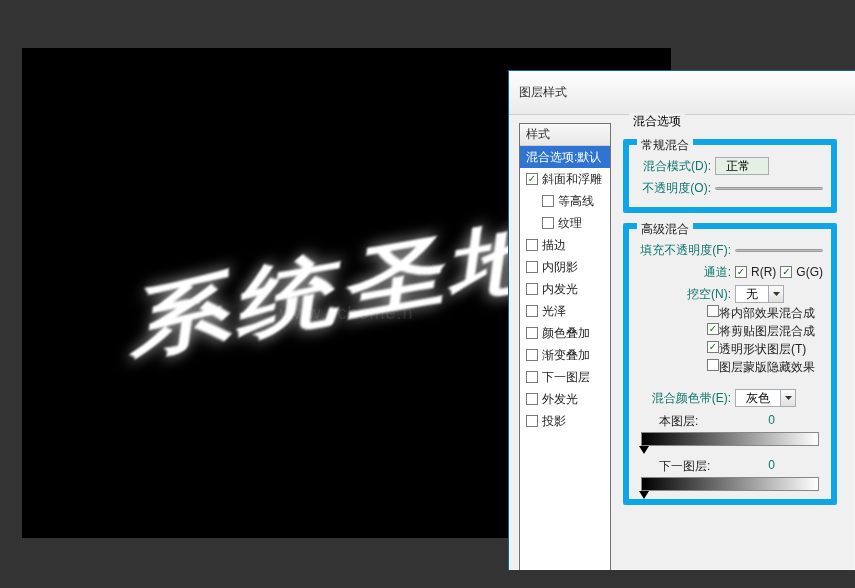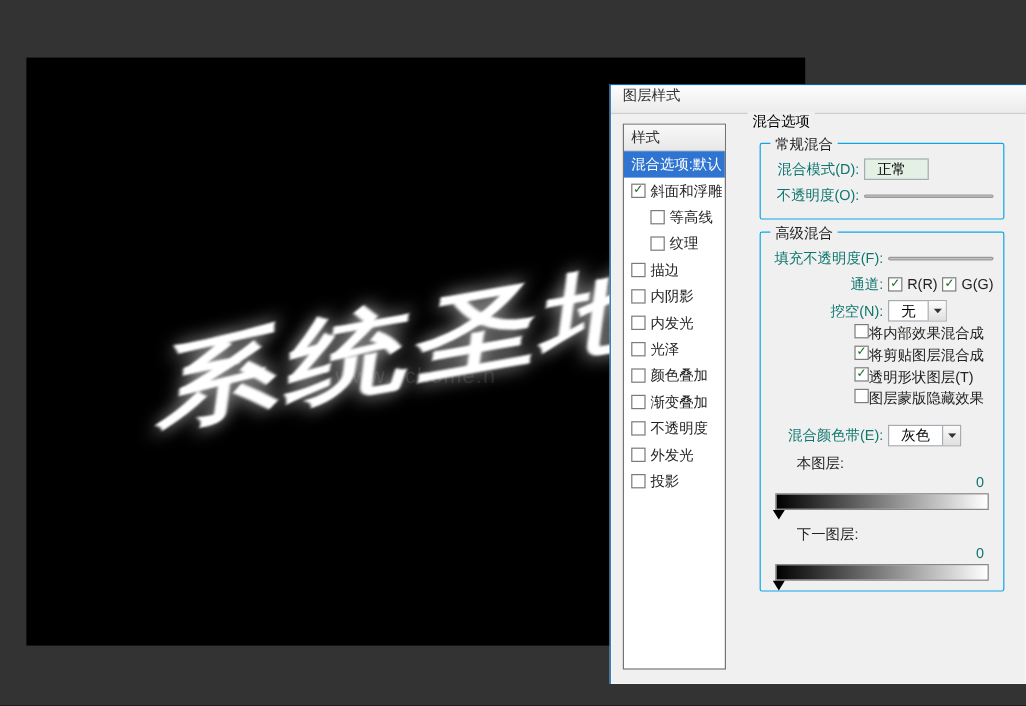--- a/index.html
+++ b/index.html
@@ -3,52 +3,52 @@
 <meta charset="utf-8">
 <style>
   * { box-sizing: border-box; margin: 0; padding: 0; font-family: "Microsoft YaHei", "SimSun", Arial, sans-serif; font-size: 12px; }
   body { background: #333333; width: 855px; height: 588px; overflow: hidden; position: relative; }
   
   .canvas-wrap { position: absolute; left: 22px; top: 48px; width: 649px; height: 490px; background: #000; overflow: hidden; }
   .canvas-text { position: absolute; left: 50%; top: 50%; transform: translate(-50%, -55%) skewY(-10deg) skewX(-8deg) scaleX(1.3); color: #fff; font-size: 78px; font-weight: 700; letter-spacing: 4px; white-space: nowrap; font-family: "SimHei", "Heiti SC", sans-serif; filter: blur(1px); text-shadow: 0 0 14px rgba(255,255,255,.7), 0 2px 0 rgba(0,0,0,.8); }
   .canvas-wm { position: absolute; left: 50%; top: 52%; transform: translateX(-50%); color: rgba(255,255,255,0.1); font-size: 18px; letter-spacing: 1px; }
 
   .dialog { position: absolute; left: 508px; top: 70px; width: 347px; height: 500px; background: #f0f0f0; border: 1px solid #0a64ad; border-right: none; border-bottom: none; overflow: hidden; box-shadow: 0 0 0 1px rgba(255,255,255,.4) inset; }
-  .titlebar { height: 24px; background: linear-gradient(#fdfdfd,#ebebeb); border-bottom: 1px solid #cfcfcf; display: flex; align-items: flex-start; padding: 0 10px; color: #333; }
+  .titlebar { height: 44px; background: linear-gradient(#fdfdfd,#ebebeb); border-bottom: 1px solid #cfcfcf; display: flex; align-items: center; padding: 0 10px; color: #333; }
   .dlg-body { display: flex; height: calc(100% - 28px); }
   
   .styles-col { width: 106px; border: 1px solid #737373; margin: 8px 4px 8px 10px; background: #fff; }
   .styles-head { height: 22px; background: linear-gradient(#f8f8f8,#e8e8e8); border-bottom: 1px solid #cfcfcf; display: flex; align-items: center; padding-left: 6px; color: #333; }
   .style-item { height: 22px; display: flex; align-items: center; padding-left: 6px; gap: 4px; color: #222; cursor: pointer; }
   .style-item.indent { padding-left: 22px; }
   .style-item.sel { background: #2e74d0; color: #fff; }
   .cb { width: 12px; height: 12px; border: 1px solid #7a7a7a; background: #fff; display: inline-flex; align-items: center; justify-content: center; font-size: 10px; color: #1a6b1a; line-height: 1; flex: 0 0 12px; }
   .cb.checked::before { content: "✓"; }
   
   .opts-col { flex: 1; padding: 6px 18px 0 4px; position: relative; }
-  .group { border: 1px solid #0ea5e9; border-radius: 2px; margin: 10px 0 0 20px; padding: 10px 8px 8px 8px; position: relative; }
+  .group { border: 6px solid #0ea5e9; border-radius: 2px; margin: 10px 0 0 4px; padding: 10px 8px 8px 8px; position: relative; }
   .group.first { margin-top: 18px; }
   .group-title { position: absolute; top: -8px; left: 8px; background: #f0f0f0; padding: 0 4px; color: #222; }
   .opts-head { position: absolute; left: 14px; top: -2px; background: #f0f0f0; padding: 0 4px; }
   .row { display: flex; align-items: center; height: 22px; gap: 4px; }
   .lbl { color: #0f766e; text-align: right; }
   .lbl-left { color: #222; flex: 1; text-align: left; padding-left: 2px;}
   .lbl-w { width: 74px; }
   .lbl-w2 { width: 94px; }
   .sel-box { display: inline-flex; align-items: center; border: 1px solid #a5acb2; background: #e3f0e3; height: 18px; }
   .sel-text { padding: 0 10px; min-width: 52px; }
   .sel-white { background: #fff; }
   .dd-btn { width: 15px; height: 16px; background: linear-gradient(#fcfcfc,#e0e0e0); border-left: 1px solid #a5acb2; display: inline-flex; align-items: center; justify-content: center; }
   .dd-btn svg { width: 7px; height: 4px; fill: #333; }
   .slider-track { flex: 1; display: flex; align-items: center; gap: 4px; }
   .track { height: 3px; background: #c0c0c0; flex: 1; border: 1px solid #9a9a9a; border-radius: 2px; position: relative; }
   .opt-line { display: flex; align-items: flex-start; gap: 0; padding-left: 70px; height: 18px; }
   .ch-lbl { color: #222; }
   
-  .blend-if-labels { display: flex; justify-content: space-between; padding: 0 8px 0 20px; margin-top: 4px; flex-direction: column;}
+  .blend-if-labels { display: flex; justify-content: space-between; padding: 0 8px 0 20px; margin-top: 4px;}
   .grad { height: 14px; margin: 2px 4px 0 4px; border: 1px solid #888; background: linear-gradient(to right,#000,#fff); position: relative;}
   .tri { position: absolute; width: 0; height: 0; border-left: 5px solid transparent; border-right: 5px solid transparent; border-top: 8px solid #000; bottom: -9px; }
 </style>
 </head>
 <body>
 
 <div class="canvas-wrap">
   <div class="canvas-text">系统圣地</div>
   <div class="canvas-wm">www.pchome.n</div>
 </div>
@@ -96,21 +96,21 @@
           <div class="style-item">
             <span class="cb"></span>
             <span>颜色叠加</span>
           </div>
           <div class="style-item">
             <span class="cb"></span>
             <span>渐变叠加</span>
           </div>
           <div class="style-item">
             <span class="cb"></span>
-            <span>不透明度</span>
+            <span>下一图层</span>
           </div>
           <div class="style-item">
             <span class="cb"></span>
             <span>外发光</span>
           </div>
           <div class="style-item">
             <span class="cb"></span>
             <span>投影</span>
           </div>
         </div>

